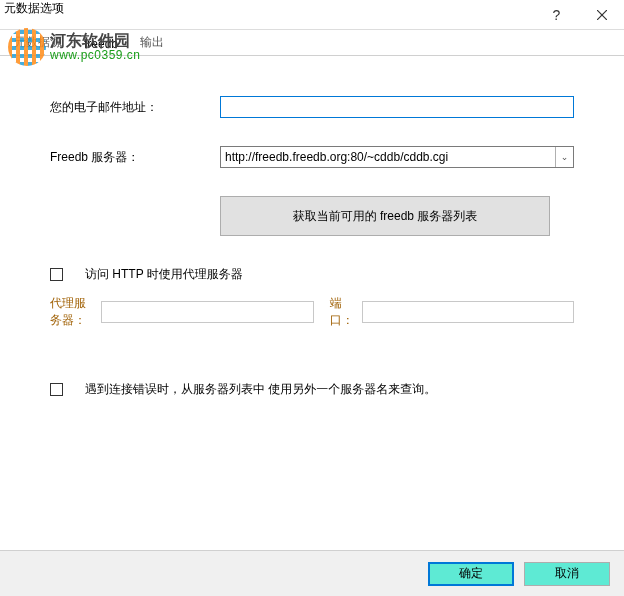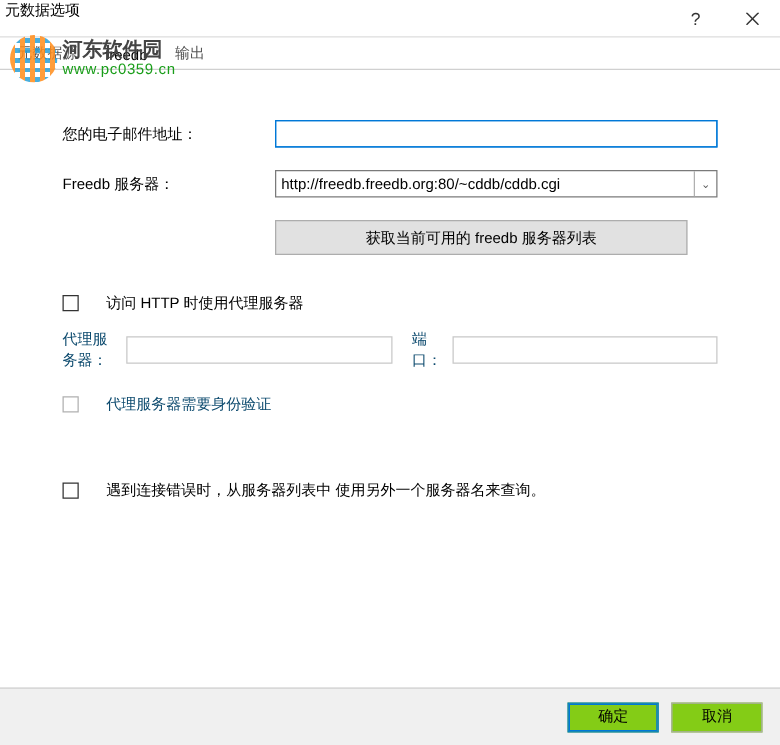--- a/index.html
+++ b/index.html
@@ -53,38 +53,38 @@
   border-bottom: 1px solid #d0d0d0; height: 26px; align-items: flex-end;
   font-size: 12px; color: #555;
 }
 .tab { padding: 4px 2px; cursor: default; }
 .tab.active { color: #000; }
 
 .content {
   padding: 40px 50px 10px 50px;
   position: relative;
 }
-.row { display: flex; align-items: center; margin-bottom: 18px; }
+.row { display: flex; align-items: center; margin-bottom: 28px; }
 .label { width: 170px; color: #000; }
-.label.disabled, .disabled { color: #0c4a6e; }
+.label.disabled, .disabled { color: #a16207; }
 .field { flex: 1; }
 input[type="text"], .combo {
   width: 100%; height: 22px; border: 1px solid #7a7a7a;
   padding: 0 4px; font-size: 12px; background: #fff;
 }
 input.focused { border: 1px solid #0078d7; outline: 1px solid #0078d7; outline-offset: -1px; }
 input.disabled-input { border: 1px solid #c8c8c8; color: #888; background: #fff; }
 .combo { display: flex; align-items: center; justify-content: space-between; padding-right: 0; gap: 14px; }
 .combo-text { flex: 1; overflow: hidden; white-space: nowrap; }
 .combo-arrow {
   width: 18px; height: 20px; display: flex; align-items: center; justify-content: center;
   border-left: 1px solid #b0b0b0; color: #555; font-size: 9px;
 }
 .btn-fetch {
-  width: 330px; height: 28px; margin-left: 170px; margin-top: 2px; margin-bottom: 30px;
+  width: 330px; height: 40px; margin-left: 170px; margin-top: 2px; margin-bottom: 30px;
   background: #e1e1e1; border: 1px solid #adadad; font-size: 12px;
   display: flex; align-items: center; justify-content: center; cursor: default;
 }
 .checkbox-row { display: flex; align-items: center; gap: 22px; margin-bottom: 12px; }
 .checkbox {
   width: 13px; height: 13px; border: 1px solid #333; background: #fff; flex-shrink: 0;
 }
 .checkbox.disabled { border-color: #b0b0b0; }
 .proxy-row { display: flex; align-items: center; margin-bottom: 12px; gap: 8px; }
 .proxy-row .label { width: 110px; margin-left: 0; }
@@ -94,21 +94,21 @@
 .spacer-lg { flex: 1; }
 
 .section-gap { height: 40px; }
 
 .footer {
   position: absolute; bottom: 0; left: 0; right: 0; height: 46px;
   border-top: 1px solid #d0d0d0; background: #f0f0f0;
   display: flex; align-items: center; justify-content: flex-end; gap: 10px; padding-right: 14px;
 }
 .footer-btn {
-  width: 73px; height: 24px; background: #84cc16; border: 1px solid #adadad;
+  width: 86px; height: 24px; background: #5eead4; border: 1px solid #adadad;
   display: flex; align-items: center; justify-content: center; font-size: 12px; cursor: default;
 }
 .footer-btn.primary { border: 1px solid #0078d7; outline: 1px solid #0078d7; outline-offset: -2px; }
 </style>
 </head>
 <body>
 
 <div class="titlebar">
   <span class="titlebar-title">元数据选项</span>
   <div class="titlebar-btns">
@@ -163,24 +163,20 @@
   </div>
 
   <div class="proxy-row">
     <div class="label disabled">代理服务器：</div>
     <input type="text" class="disabled-input proxy-input-lg" style="">
     <div class="spacer-lg"></div>
     <span class="disabled">端口：</span>
     <input type="text" class="disabled-input proxy-input-sm" style="">
   </div>
 
-  <div class="checkbox-row" style="margin-top:18px;">
-    <div class="checkbox disabled"></div>
-    <span class="disabled">代理服务器需要身份验证</span>
-  </div>
 
 
   <div class="section-gap"></div>
 
   <div class="checkbox-row">
     <div class="checkbox"></div>
     <span>遇到连接错误时，从服务器列表中 使用另外一个服务器名来查询。</span>
   </div>
 
 </div>

